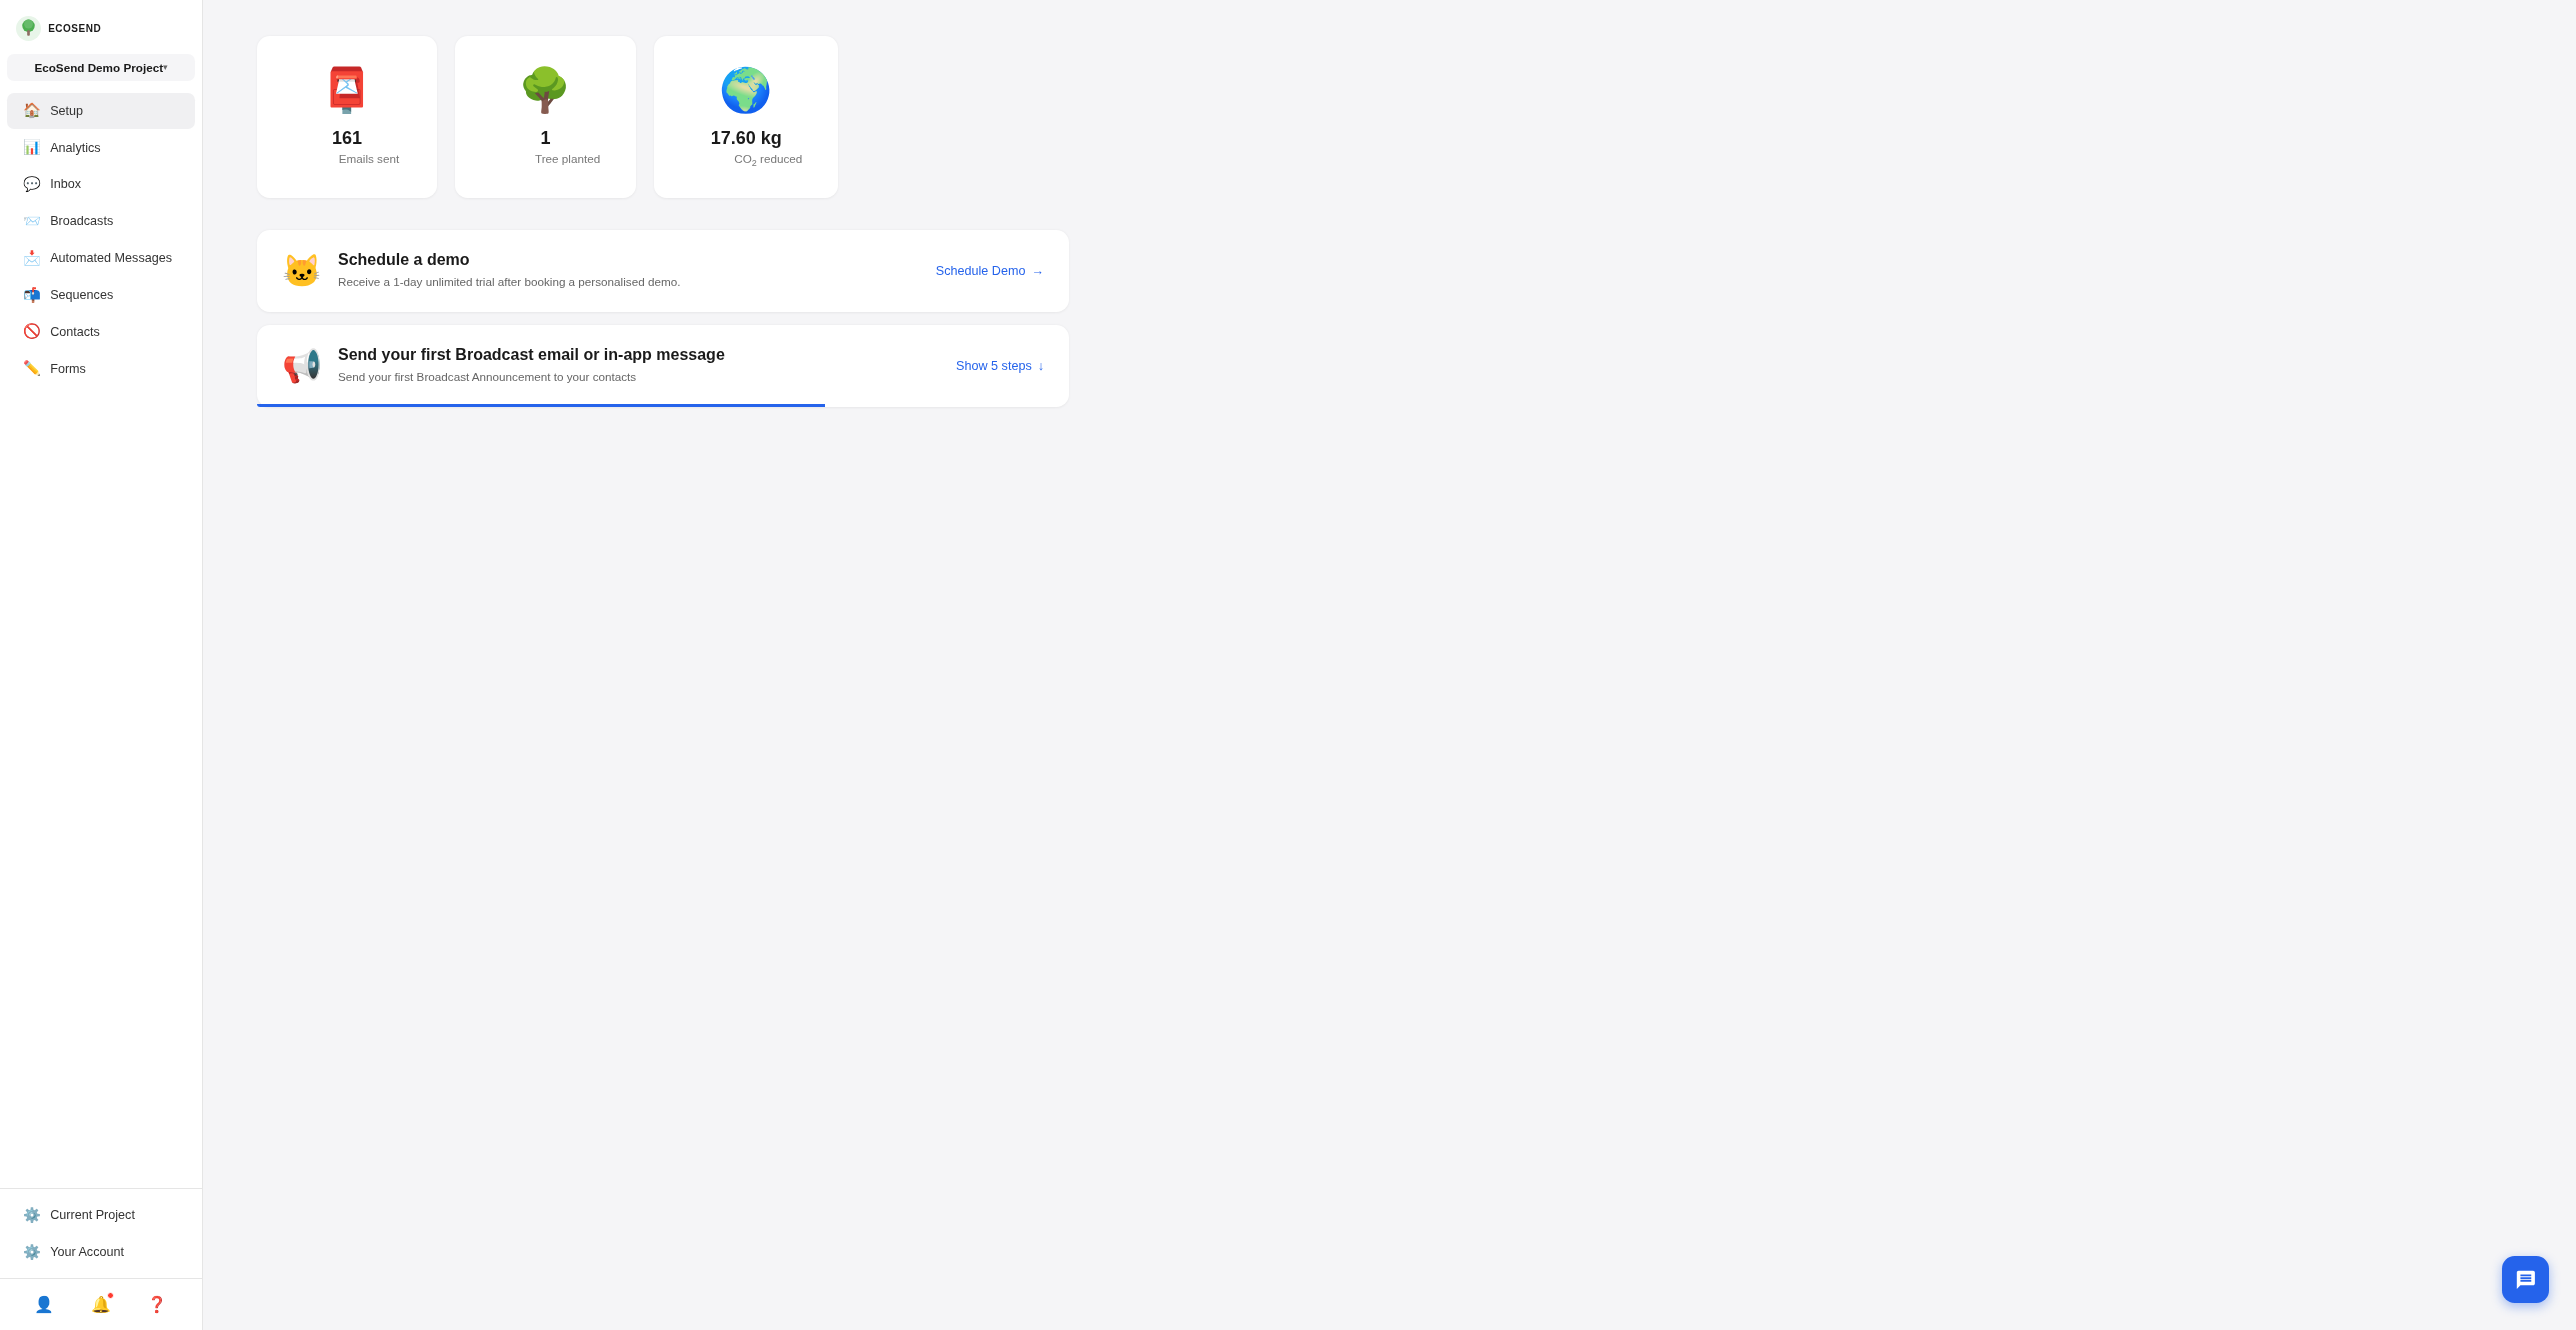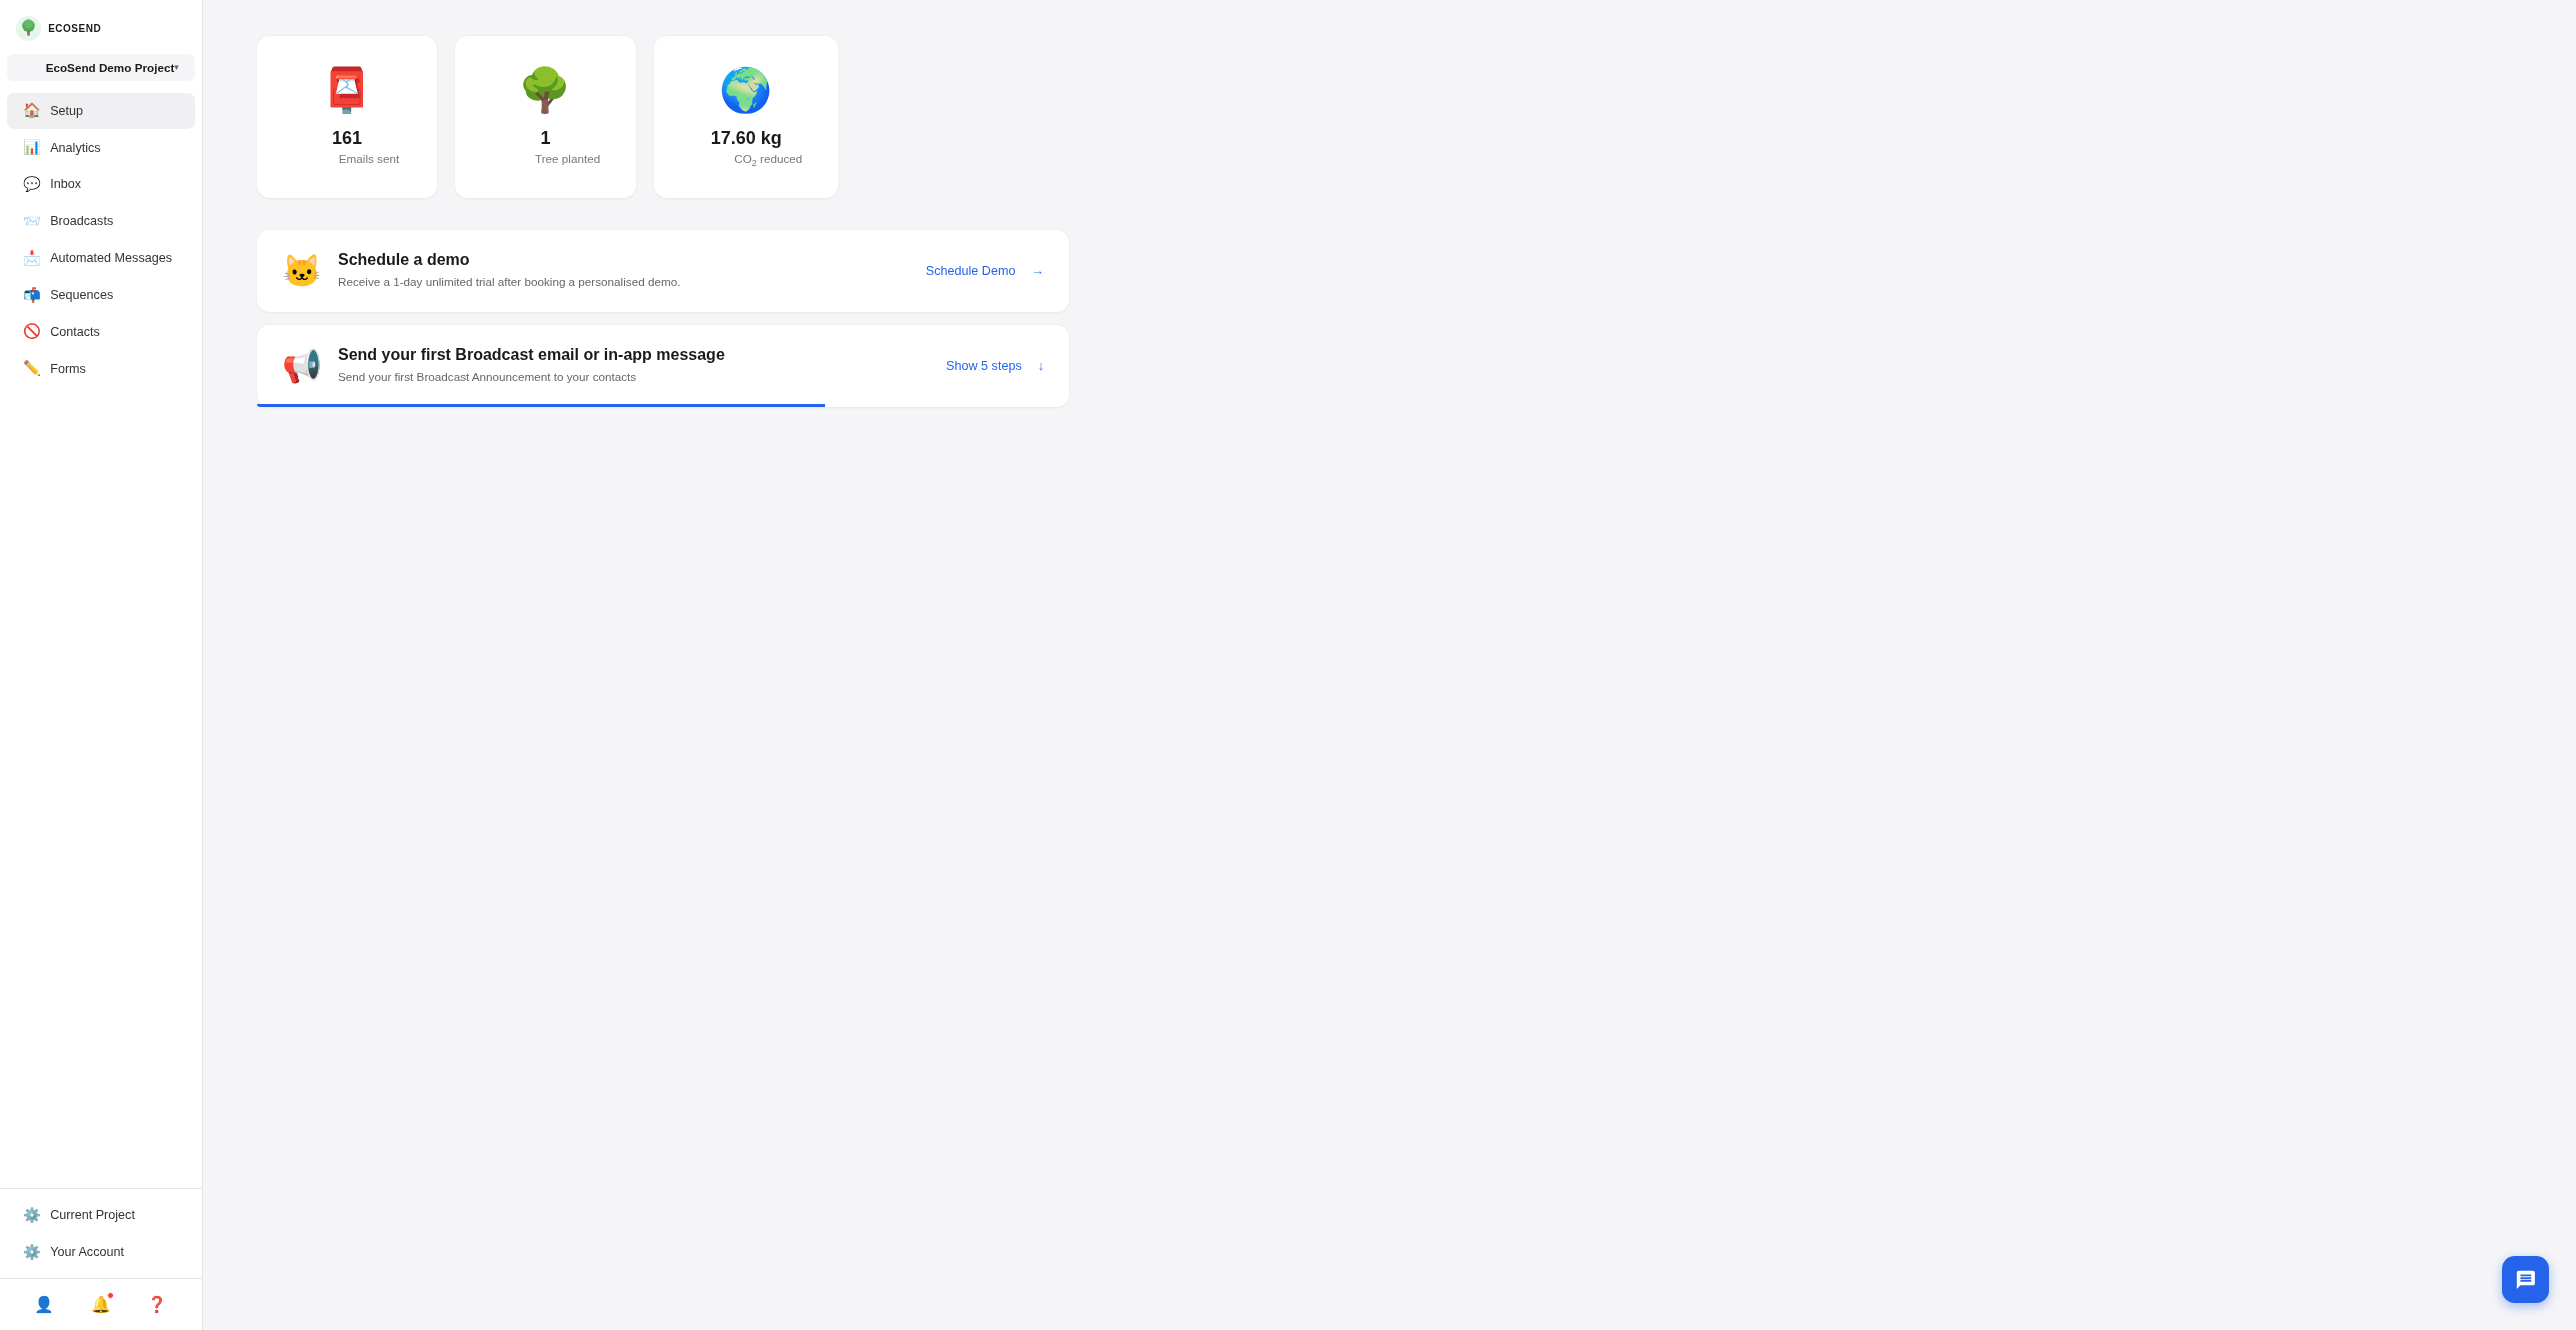--- a/index.html
+++ b/index.html
@@ -31,21 +31,21 @@
     #sidebar-logo-text {
       font-size: 10px;
       font-weight: 700;
       color: #1a1a1a;
       letter-spacing: 0.5px;
     }
 
     #project-selector {
       display: flex;
       align-items: center;
-      justify-content: flex-end;
+      justify-content: center;
       padding: 7.2px 16px;
       margin: 0 7.2px 7.2px 7.2px;
       background: #f5f5f7;
       border-radius: 7.2px;
       cursor: pointer;
     }
 
     #project-selector-name {
       font-size: 11.7px;
       font-weight: 600;
@@ -234,21 +234,21 @@
     }
 
     .task-action {
       font-size: 12.6px;
       font-weight: 500;
       color: #2563eb;
       cursor: pointer;
       white-space: nowrap;
       display: flex;
       align-items: center;
-      gap: 16px;
+      gap: 6px;
     }
 
     .task-progress-bar {
       position: absolute;
       bottom: 0;
       left: 0;
       height: 3.6px;
       background: #2563eb;
       border-radius: 0 0 0 12.6px;
       width: 70%;

